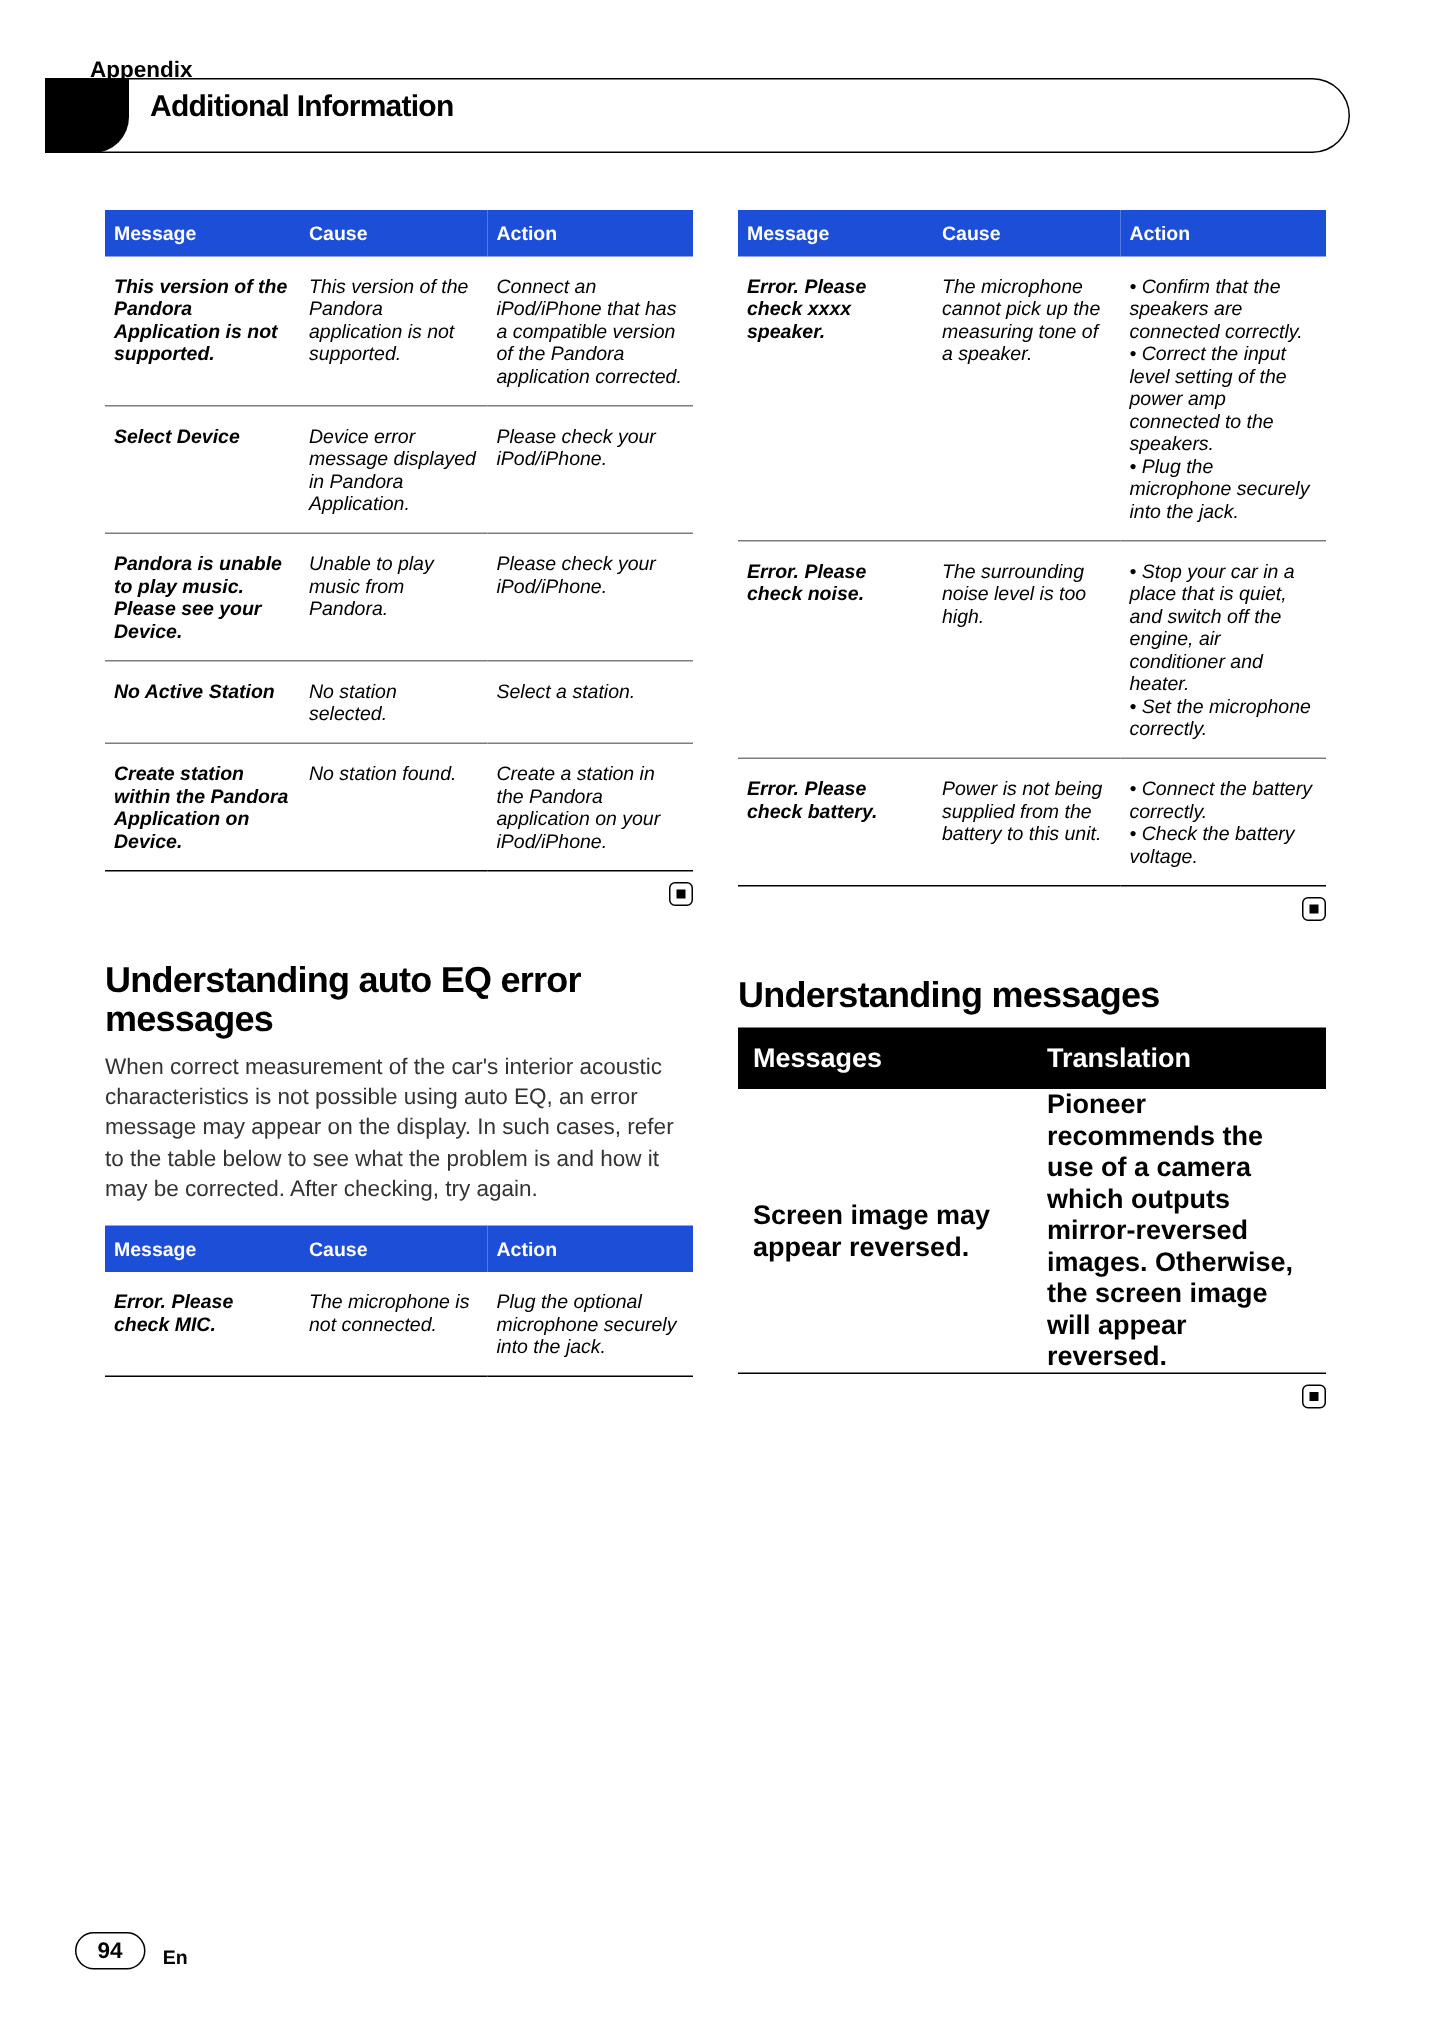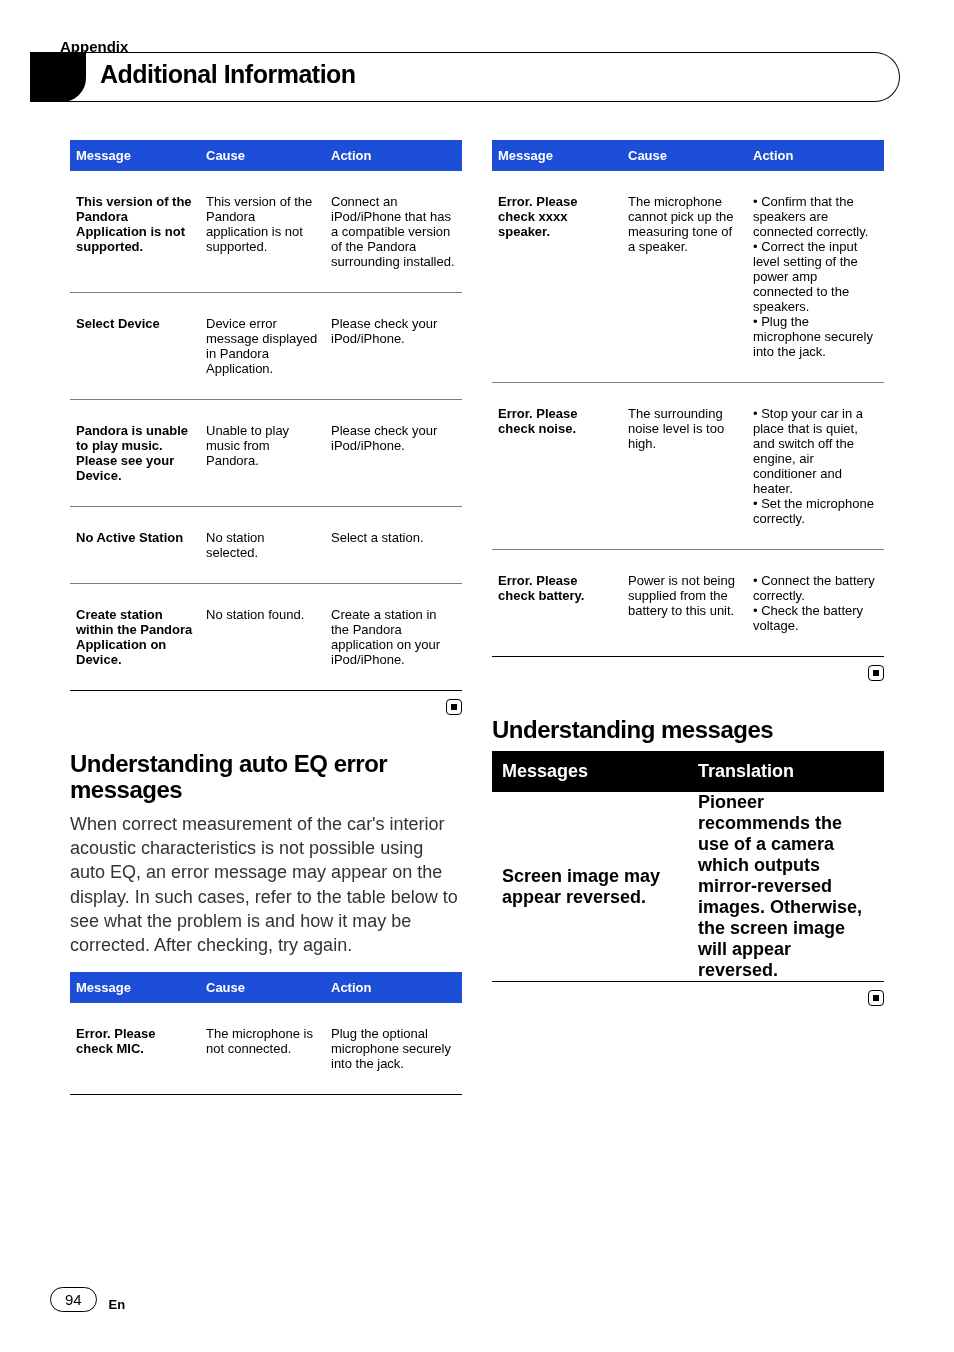--- a/index.html
+++ b/index.html
@@ -36,21 +36,21 @@
     left: 30px;
     width: 56px;
     height: 50px;
     background: #000;
     border-bottom-right-radius: 24px;
   }
   .tab-title {
     position: absolute;
     top: 60px;
     left: 100px;
-    font-size: 25px;
+    font-size: 20px;
     font-weight: 800;
     letter-spacing: -0.5px;
   }
   .content {
     position: absolute;
     top: 140px;
     left: 70px;
     right: 70px;
     display: flex;
     gap: 30px;
@@ -58,21 +58,21 @@
   .col { flex: 1; min-width: 0; }
   
   .tbl { width: 100%; border-collapse: collapse; font-size: 13px; }
   .tbl thead th {
     background: #1d4ed8;
     color: #fff;
     text-align: left;
     font-weight: bold;
     padding: 8px 6px;
   }
-  .tbl td { padding: 23px 6px; vertical-align: top; border-bottom: 1px solid #7d7d7d; }
+  .tbl td { padding: 12px 6px; vertical-align: top; border-bottom: 1px solid #7d7d7d; font-style: italic; }
   .tbl tr:last-child td { border-bottom: 1.2px solid #000; }
   .msgcol { font-weight: bold; width: 130px; }
   .causecol { width: 125px; }
   .bullets { list-style: none; padding: 0; }
   .bullets li::before { content: "• "; }
   .end-symbol {
     text-align: right;
     font-size: 16px;
     margin-top: 6px;
   }
@@ -92,21 +92,21 @@
   }
   h2.section {
     font-size: 24px;
     font-weight: 800;
     margin-top: 36px;
     margin-bottom: 8px;
     letter-spacing: -0.5px;
     line-height: 1.1;
   }
   p.body {
-    font-size: 18px;
+    font-size: 15px;
     color: #333;
     line-height: 1.35;
     margin-bottom: 14px;
   }
   
   .tbl2 { width:100%; border-collapse:collapse; font-size:18px; }
   .tbl2 thead th {
     background:#000;color:#fff;text-align:left;font-weight:bold;padding:10px 10px;
   }
   .tbl2 td { padding:0 10px; vertical-align: middle; border-bottom:1.2px solid #000; }
@@ -114,21 +114,21 @@
   .tbl2 .right { font-weight: bold; }
   .page-number {
     position:absolute;
     left:50px;
     bottom:40px;
   }
   .page-number .oval{
     border:1.5px solid #000;
     border-radius:50px;
     padding:3px 14px;
-    font-weight:normal;
+    font-weight:bold;
     font-size:15px;
   }
   .page-number .en{
     font-weight:bold;
     font-size:13px;
     margin-left:8px;
     vertical-align: sub;
   }
 </style>
 </head>
@@ -148,21 +148,21 @@
         <tr>
           <th>Message</th>
           <th>Cause</th>
           <th>Action</th>
         </tr>
       </thead>
       <tbody>
         <tr>
           <td class="msgcol">This version of the Pandora Application is not supported.</td>
           <td class="causecol">This version of the Pandora application is not supported.</td>
-          <td>Connect an iPod/iPhone that has a compatible version of the Pandora surrounding installed.</td>
+          <td>Connect an iPod/iPhone that has a compatible version of the Pandora application corrected.</td>
         </tr>
         <tr>
           <td class="msgcol">Select Device</td>
           <td class="causecol">Device error message displayed in Pandora Application.</td>
           <td>Please check your iPod/iPhone.</td>
         </tr>
         <tr>
           <td class="msgcol">Pandora is unable to play music. Please see your Device.</td>
           <td class="causecol">Unable to play music from Pandora.</td>
           <td>Please check your iPod/iPhone.</td>

